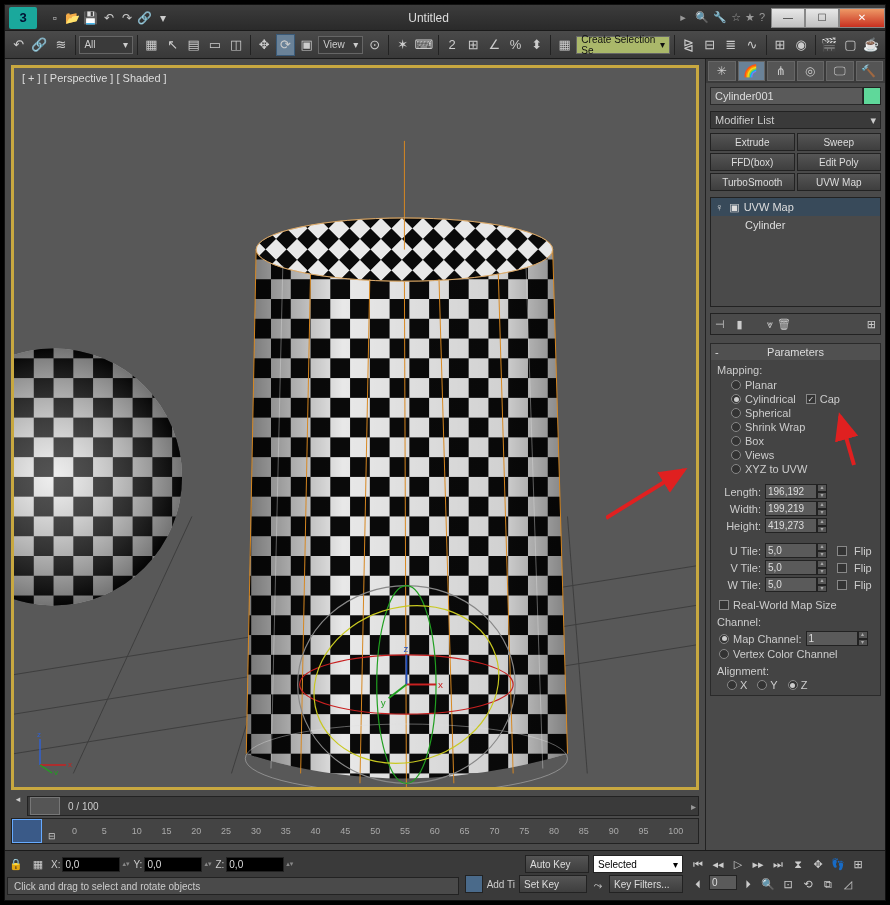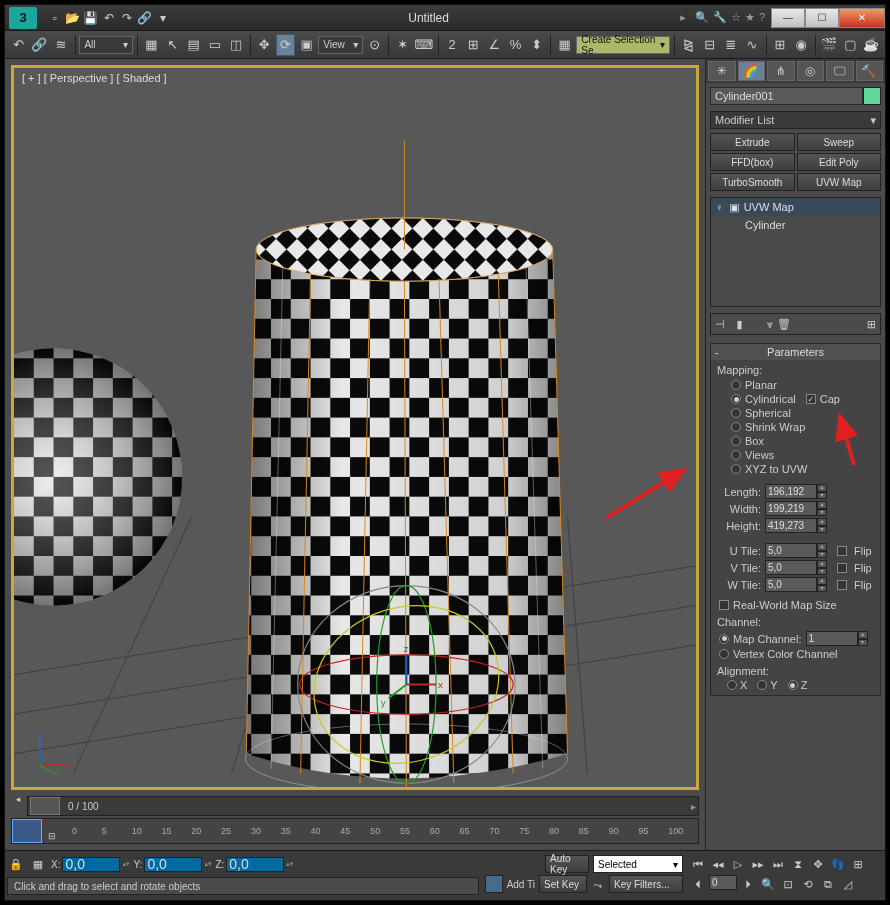--- a/index.html
+++ b/index.html
@@ -69,21 +69,21 @@
 .spinner .arr{height:7.5px;background:#555;border:1px solid #222;font-size:6px;line-height:5px;text-align:center;color:#aaa}
 .arrow-annot{position:absolute;pointer-events:none}
 .bottombar{height:50px;background:#3a3a3a;border-top:1px solid #1a1a1a;display:flex}
 .bb-left{width:120px;padding:4px;display:flex;flex-direction:column;gap:2px}
 .bb-welcome{background:#fff;color:#000;font-size:10px;font-family:monospace;height:14px;padding:1px 2px;overflow:hidden;white-space:nowrap}
 .bb-mid{flex:1;display:flex;flex-direction:column;padding:2px}
 .bb-coords{display:flex;gap:4px;align-items:center;height:22px}
 .bb-coords .ico{width:18px;height:18px;display:flex;align-items:center;justify-content:center;color:#ccc}
 .coord-inp{display:flex;align-items:center;gap:2px}
 .coord-inp span{color:#ccc;font-size:10px}
-.coord-inp input{width:58px;height:15px;background:#0369a1;border:1px solid #222;color:#ddd;font-size:14px;padding:0 2px}
+.coord-inp input{width:58px;height:15px;background:#000000;border:1px solid #222;color:#ddd;font-size:10px;padding:0 2px}
 .bb-status{height:18px;background:#4a4a4a;border:1px solid #222;color:#ccc;font-size:10px;padding:2px 6px;display:flex;align-items:center;margin-top:2px}
 .bb-addticon{width:18px;height:18px;background:#4a6a8a;margin-left:4px;border:1px solid #222}
 .bb-keybtn{height:18px;background:linear-gradient(#555,#3e3e3e);border:1px solid #222;color:#ddd;font-size:10px;display:flex;align-items:center;padding:0 4px;gap:4px}
 .bb-combo{height:18px;background:#fff;color:#000;font-size:10px;padding:0 4px;display:flex;align-items:center;justify-content:space-between;border:1px solid #222}
 .bb-nav{width:200px;padding:4px;display:flex;flex-wrap:wrap;gap:2px;align-content:flex-start}
 .bb-nav .ico{width:18px;height:18px;display:flex;align-items:center;justify-content:center;color:#ccc;font-size:11px}
 </style>
 </head>
 <body>
 
@@ -522,33 +522,33 @@
               <span>Y:</span>
               <input value="0,0" style="">
               <span style="font-size:7px;color:#888">▴▾</span>
             </div>
       <div class="coord-inp">
               <span>Z:</span>
               <input value="0,0" style="">
               <span style="font-size:7px;color:#888">▴▾</span>
             </div>
       <div style="flex:1"></div>
-      <div class="bb-keybtn" style="width:44px">
+      <div class="bb-keybtn" style="width:64px">
               <span>Auto Key</span>
             </div>
       <div class="bb-combo" style="width:90px">
               <span>Selected</span>
               <span>▾</span>
             </div>
     </div>
     <div style="display:flex;gap:2px">
       <div class="bb-status" style="flex:1">Click and drag to select and rotate objects</div>
       <div class="bb-addticon"></div>
       <span style="color:#ccc;font-size:10px;padding:4px 2px">Add Ti</span>
-      <div class="bb-keybtn" style="width:48px">
+      <div class="bb-keybtn" style="width:68px">
               <span>Set Key</span>
             </div>
       <span class="ico" style="width:18px;display:flex;align-items:center;justify-content:center">⤳</span>
       <div class="bb-keybtn" style="width:74px">
               <span>Key Filters...</span>
             </div>
     </div>
   </div>
   <div class="bb-nav">
     <span class="ico">⏮</span>

